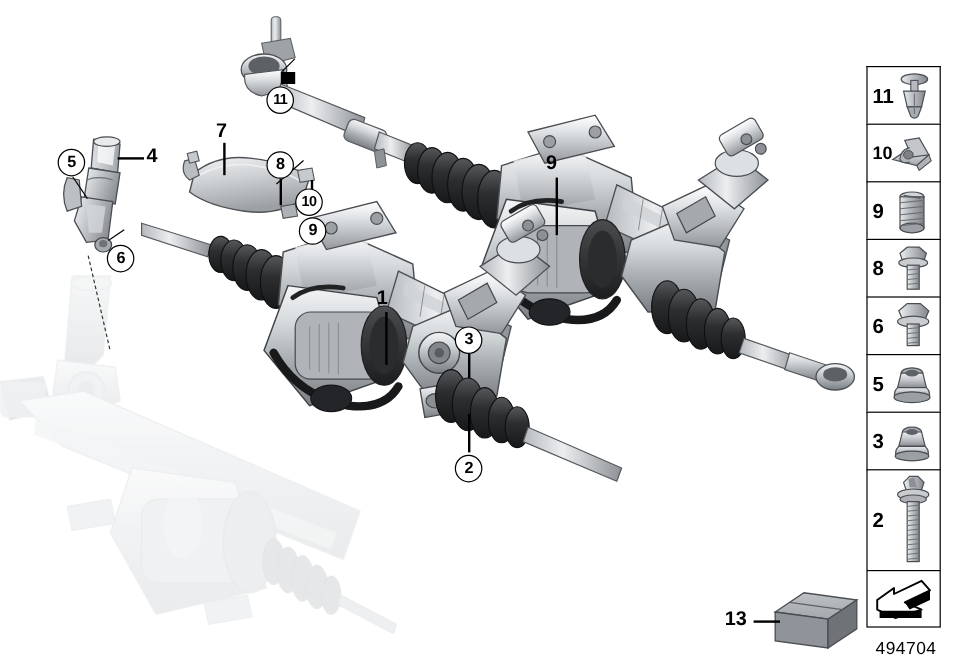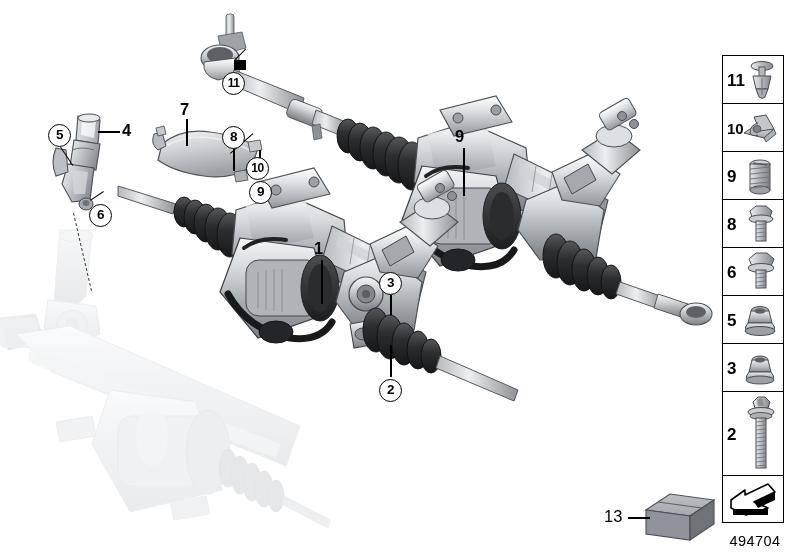--- a/index.html
+++ b/index.html
@@ -46,21 +46,21 @@
     position:absolute;right:3px;top:50%;transform:translateY(-50%);
     width:40px;height:42px;
   }
   .side-cell.tall .side-art{height:76px;}
   #partnum{
     position:absolute;left:700px;top:533px;width:110px;text-align:center;
     font-size:14.5px;color:#000;letter-spacing:0.4px;
   }
 
   
-  #item13-label{position:absolute;left:604px;top:508px;font-size:16.5px;font-weight:normal;}
+  #item13-label{position:absolute;left:604px;top:508px;font-size:16.5px;font-weight:bold;}
   #item13-lead{position:absolute;left:628px;top:517px;width:22px;height:1.6px;background:#000;z-index:35;}
 
   svg{display:block;overflow:visible;}
 </style>
 </head>
 <body>
 
 <div id="stage">
 
   <svg style="position:absolute;left:0px;top:230px;" width="340" height="330" viewBox="0 0 340 330">

